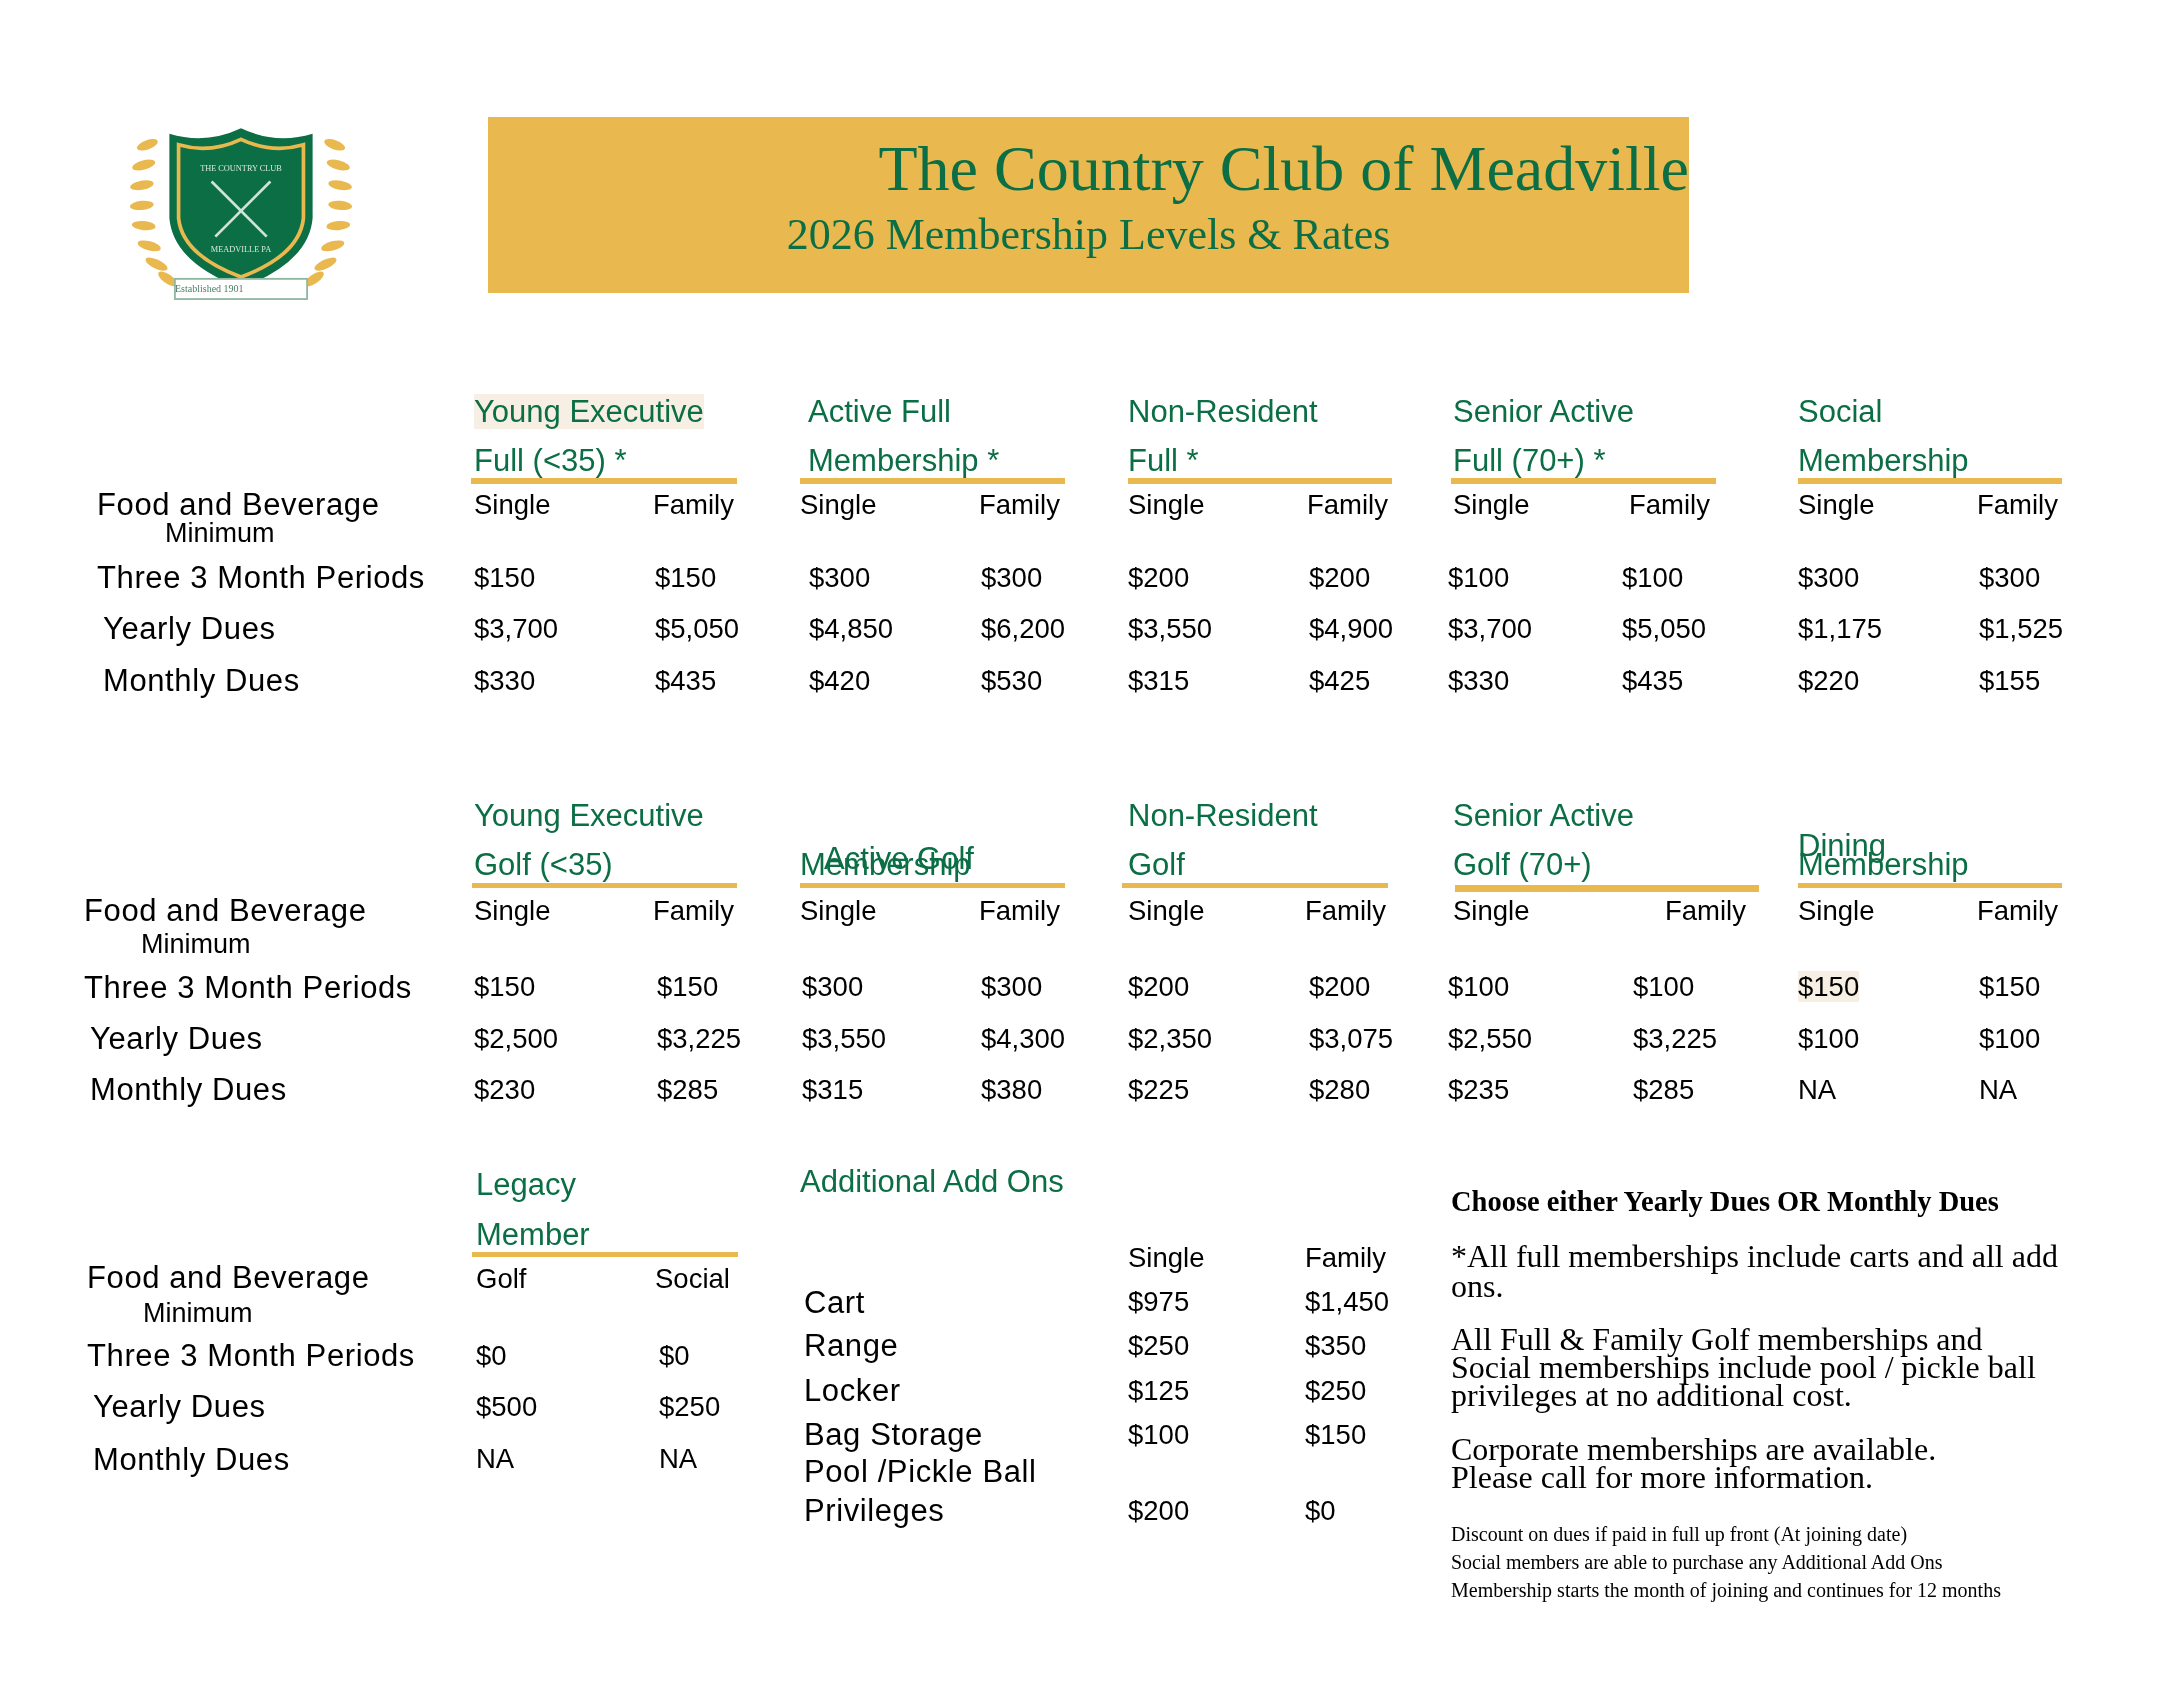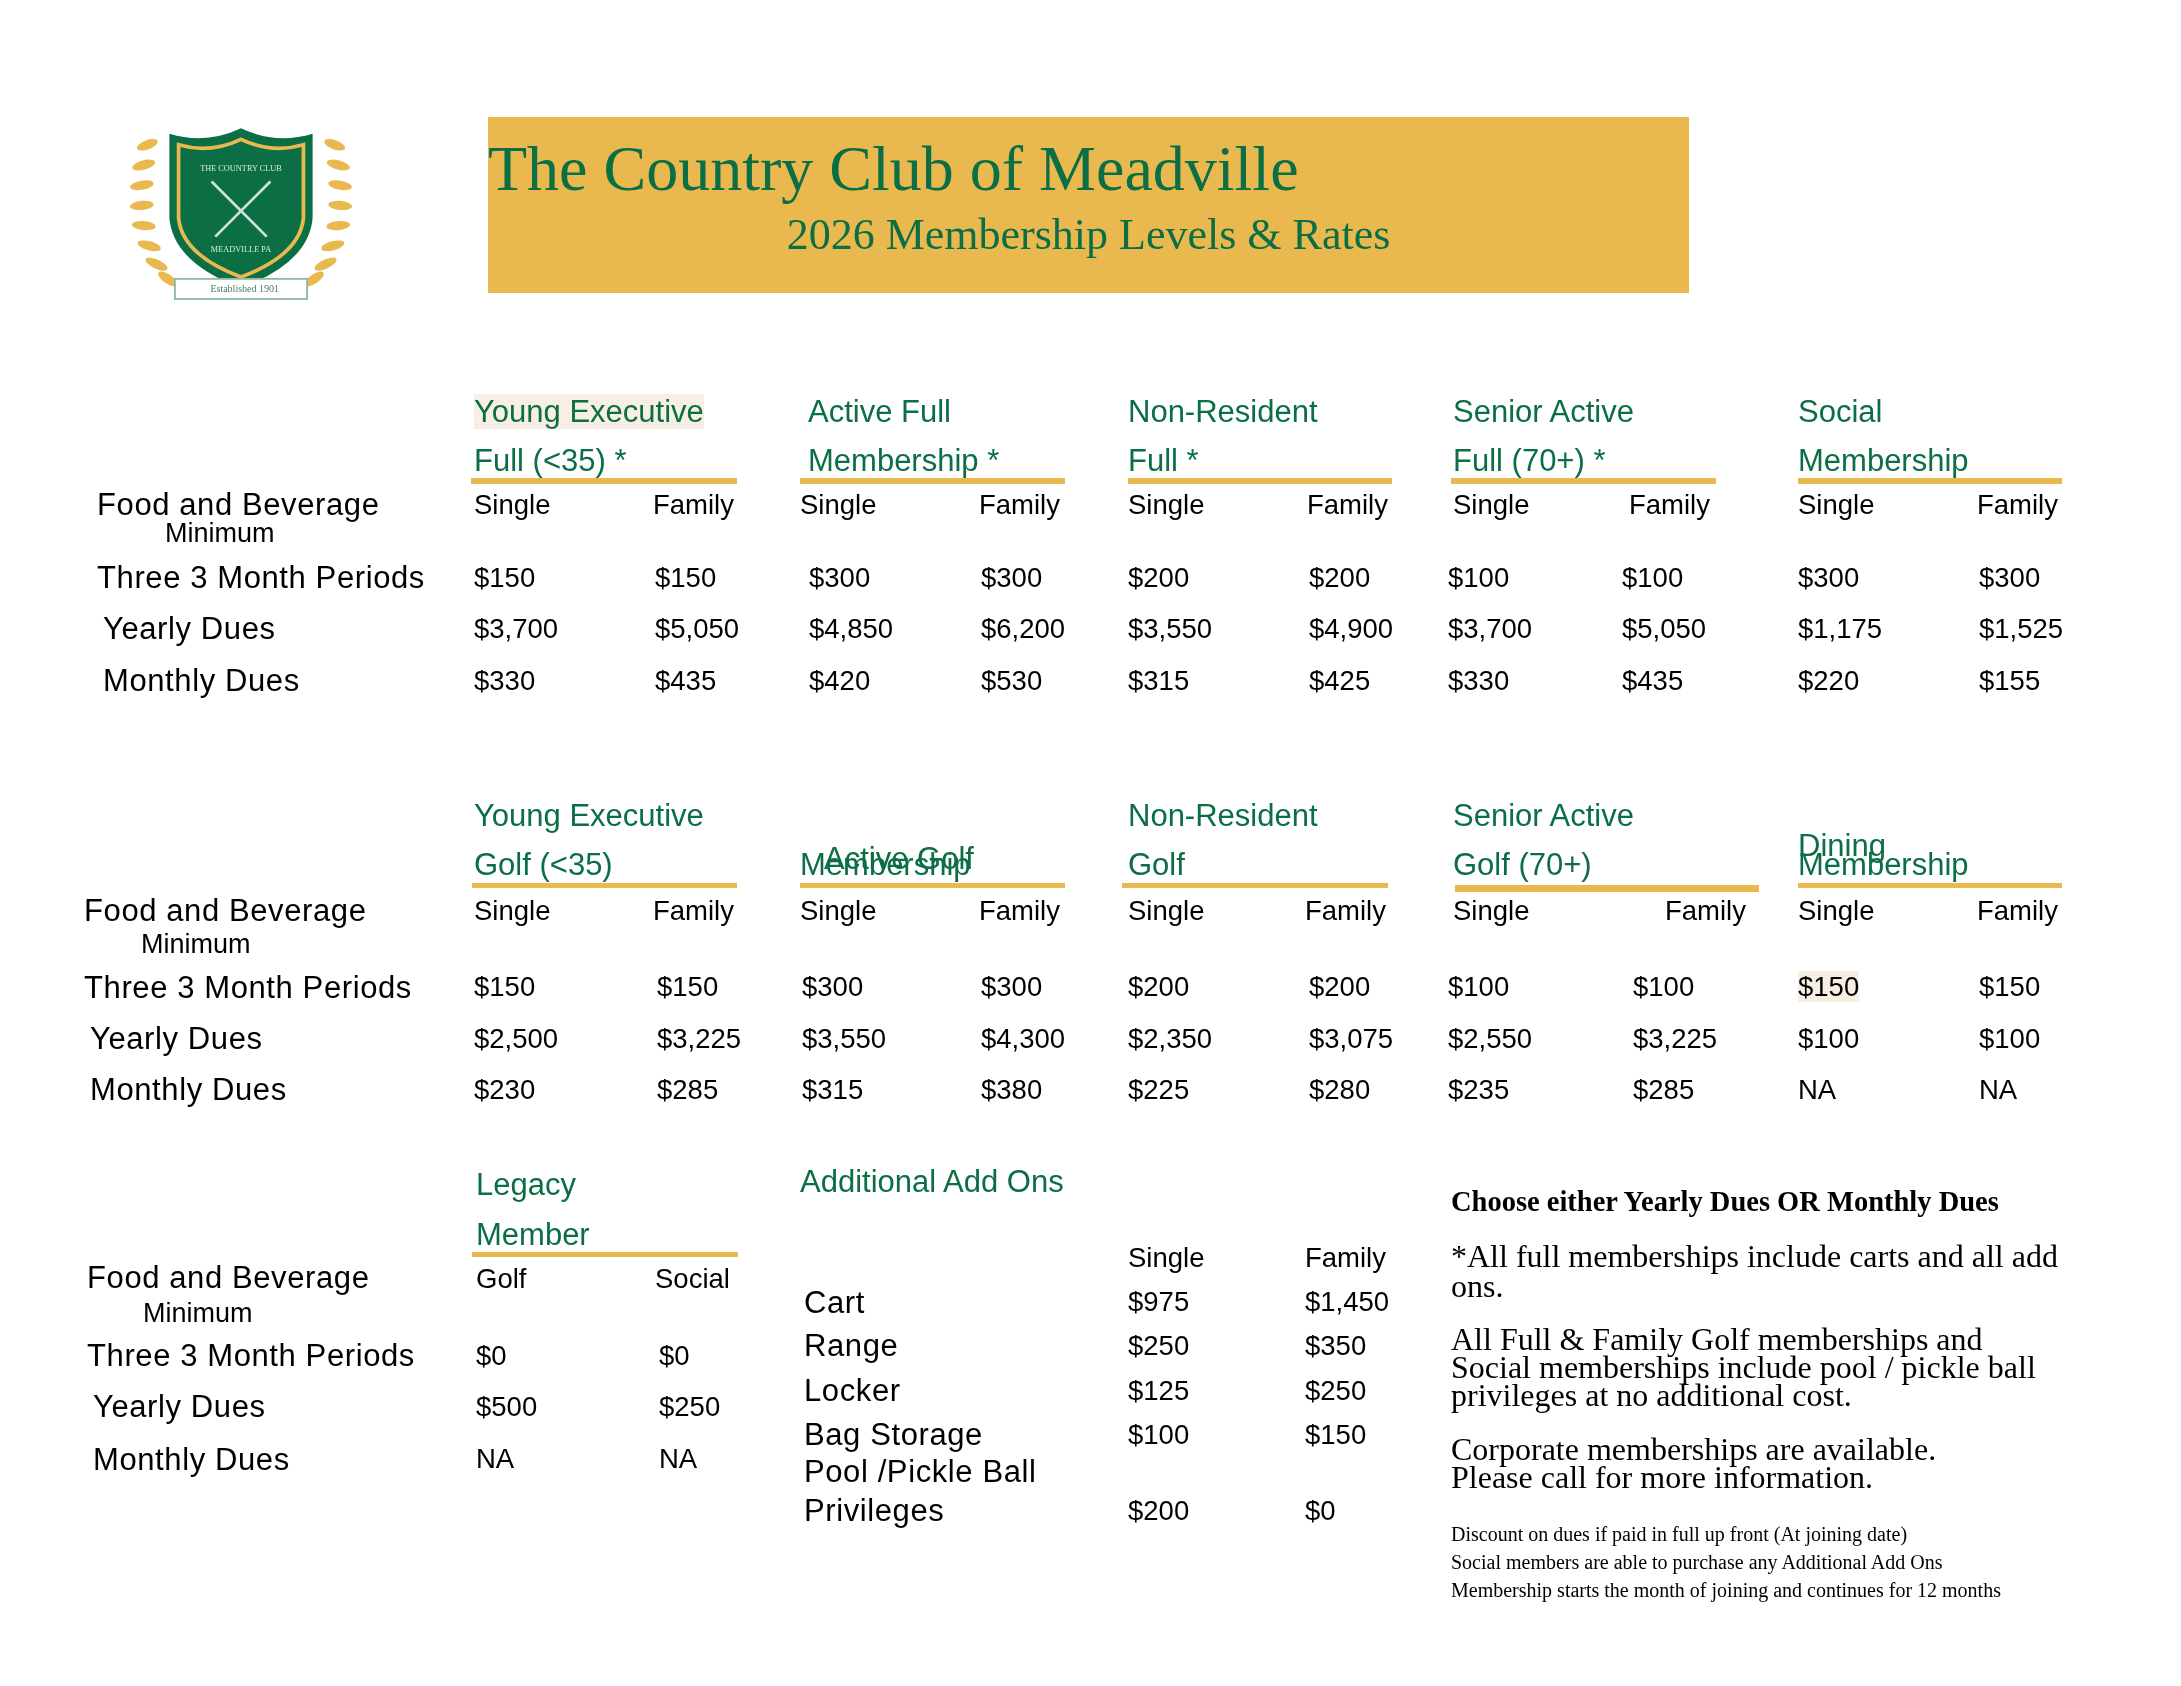--- a/index.html
+++ b/index.html
@@ -8,21 +8,21 @@
   .abs { position:absolute; white-space:nowrap; line-height:1; }
   .hdr { font-size:31px; color:#0b6e45; }
   .sub { font-size:27.5px; }
   .val { font-size:27.5px; }
   .lbl { font-size:31px; letter-spacing:0.6px; }
   .minl { font-size:27px; }
   .bar { position:absolute; background:#e9b94f; height:5.5px; }
   .bar.thick { height:7.3px; }
   .serif { font-family:"Liberation Serif", serif; }
   .banner { position:absolute; left:488px; top:117px; width:1201px; height:176px; background:#e9b94f; }
-  .banner .t1 { position:absolute; left:0; right:0; top:20px; text-align:left;
+  .banner .t1 { position:absolute; left:0; right:0; top:20px; text-align:right;
                 font-family:"Liberation Serif", serif; font-size:64px; color:#0b6e45; line-height:1; }
   .banner .t2 { position:absolute; left:0; right:0; top:96px; text-align:center;
                 font-family:Liberation Serif, serif; font-size:44px; color:#0b6e45; line-height:1; }
   .hl { background:#f7efe3; }
   .logo { position:absolute; left:129px; top:108px; width:224px; height:204px; }
 </style>
 </head>
 <body>
 
 <div class="logo">
@@ -49,21 +49,21 @@
 
     <path d="M44 28 Q84 40 122 22 Q160 40 200 28 L200 120 Q196 168 122 196 Q48 168 44 120 Z" fill="#0b6e45"></path>
     <path d="M54 40 Q88 50 122 34 Q156 50 190 40 L190 120 Q186 160 122 184 Q58 160 54 120 Z" fill="none" stroke="#e9b94f" stroke-width="4"></path>
     <line x1="90" y1="80" x2="150" y2="140" stroke="#cfe3d8" stroke-width="3"></line>
     <line x1="154" y1="80" x2="94" y2="140" stroke="#cfe3d8" stroke-width="3"></line>
 
     <rect x="50" y="186" width="144" height="22" fill="#ffffff" stroke="#8fb8a2" stroke-width="2"></rect>
   </svg>
   <div class="abs" style="left:66px;top:57px;width:92px;text-align:center;font-family:'Liberation Serif',serif;font-size:8.3px;color:#d9e9df;white-space:normal;">THE COUNTRY CLUB</div>
   <div class="abs" style="left:66px;top:138px;width:92px;text-align:center;font-family:'Liberation Serif',serif;font-size:8.3px;color:#d9e9df;">MEADVILLE PA</div>
-  <div class="abs" style="left:46px;top:176px;width:104px;text-align:right;font-family:'Liberation Serif',serif;font-size:10px;color:#4a7f63;">Established 1901</div>
+  <div class="abs" style="left:46px;top:176px;width:104px;text-align:left;font-family:'Liberation Serif',serif;font-size:10px;color:#4a7f63;">Established 1901</div>
 </div>
 
 <div class="banner">
   <div class="t1">The Country Club of Meadville</div>
   <div class="t2">2026 Membership Levels &amp; Rates</div>
 </div>
 
 <div>
   <div class="abs lbl" style="left:97px;top:489px;">Food and Beverage</div>
   <div class="abs minl" style="left:165px;top:520px;">Minimum</div>

